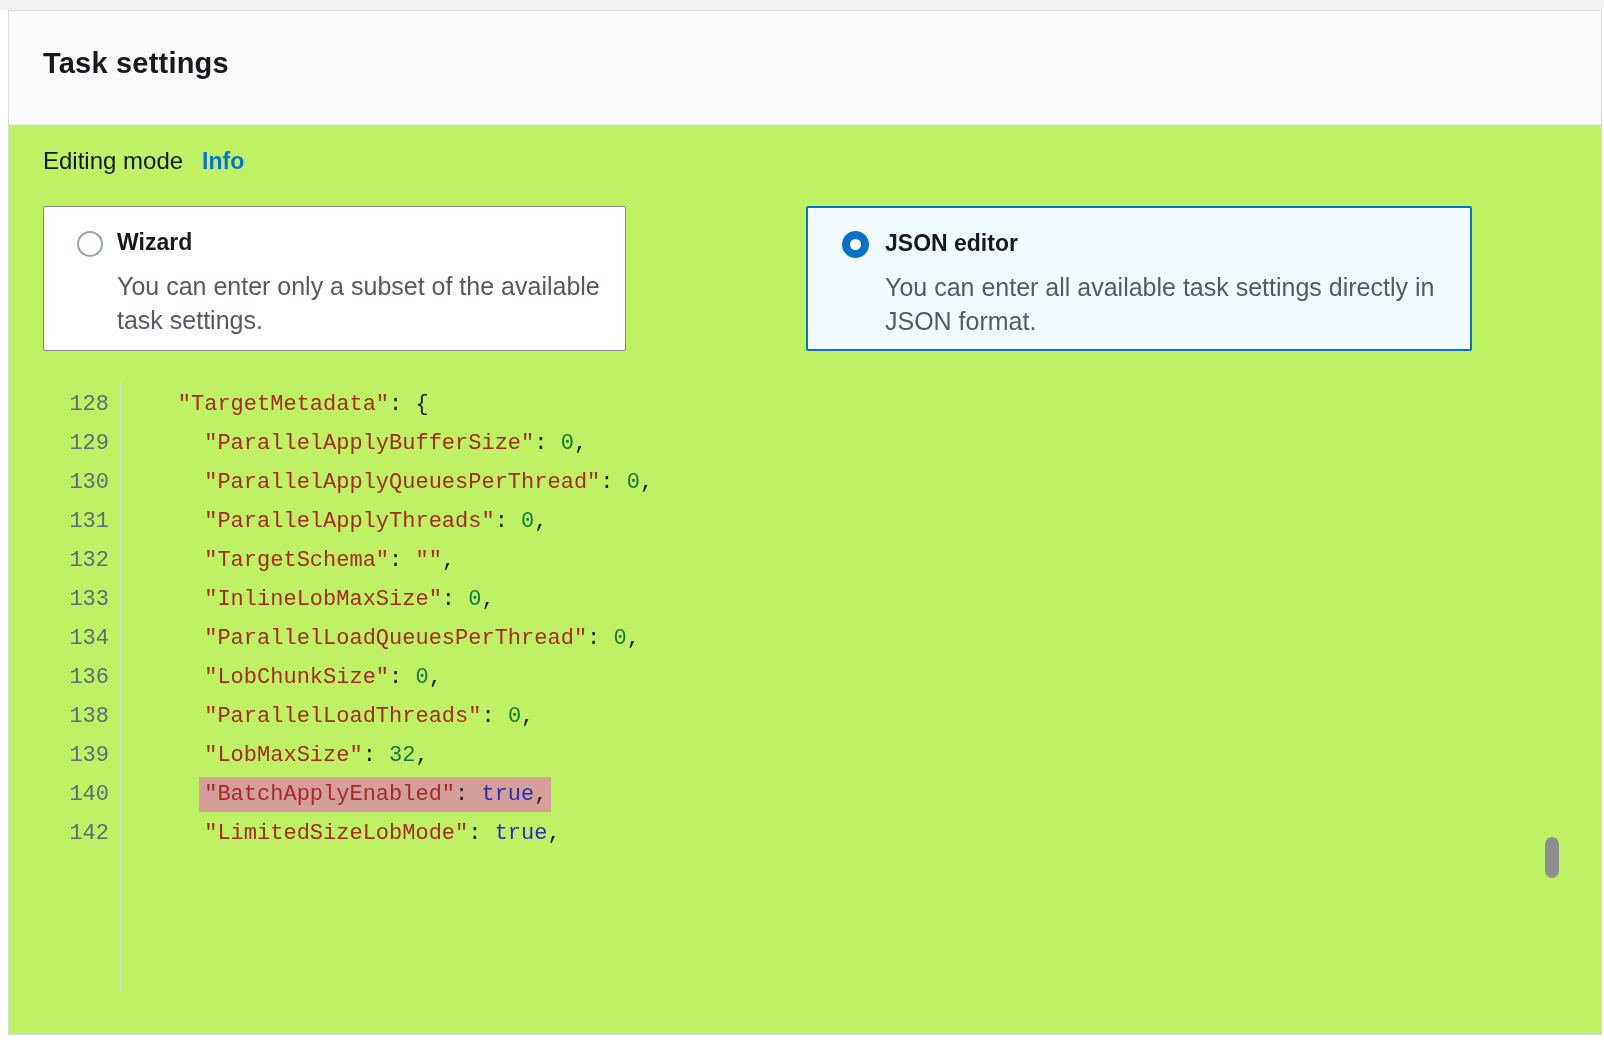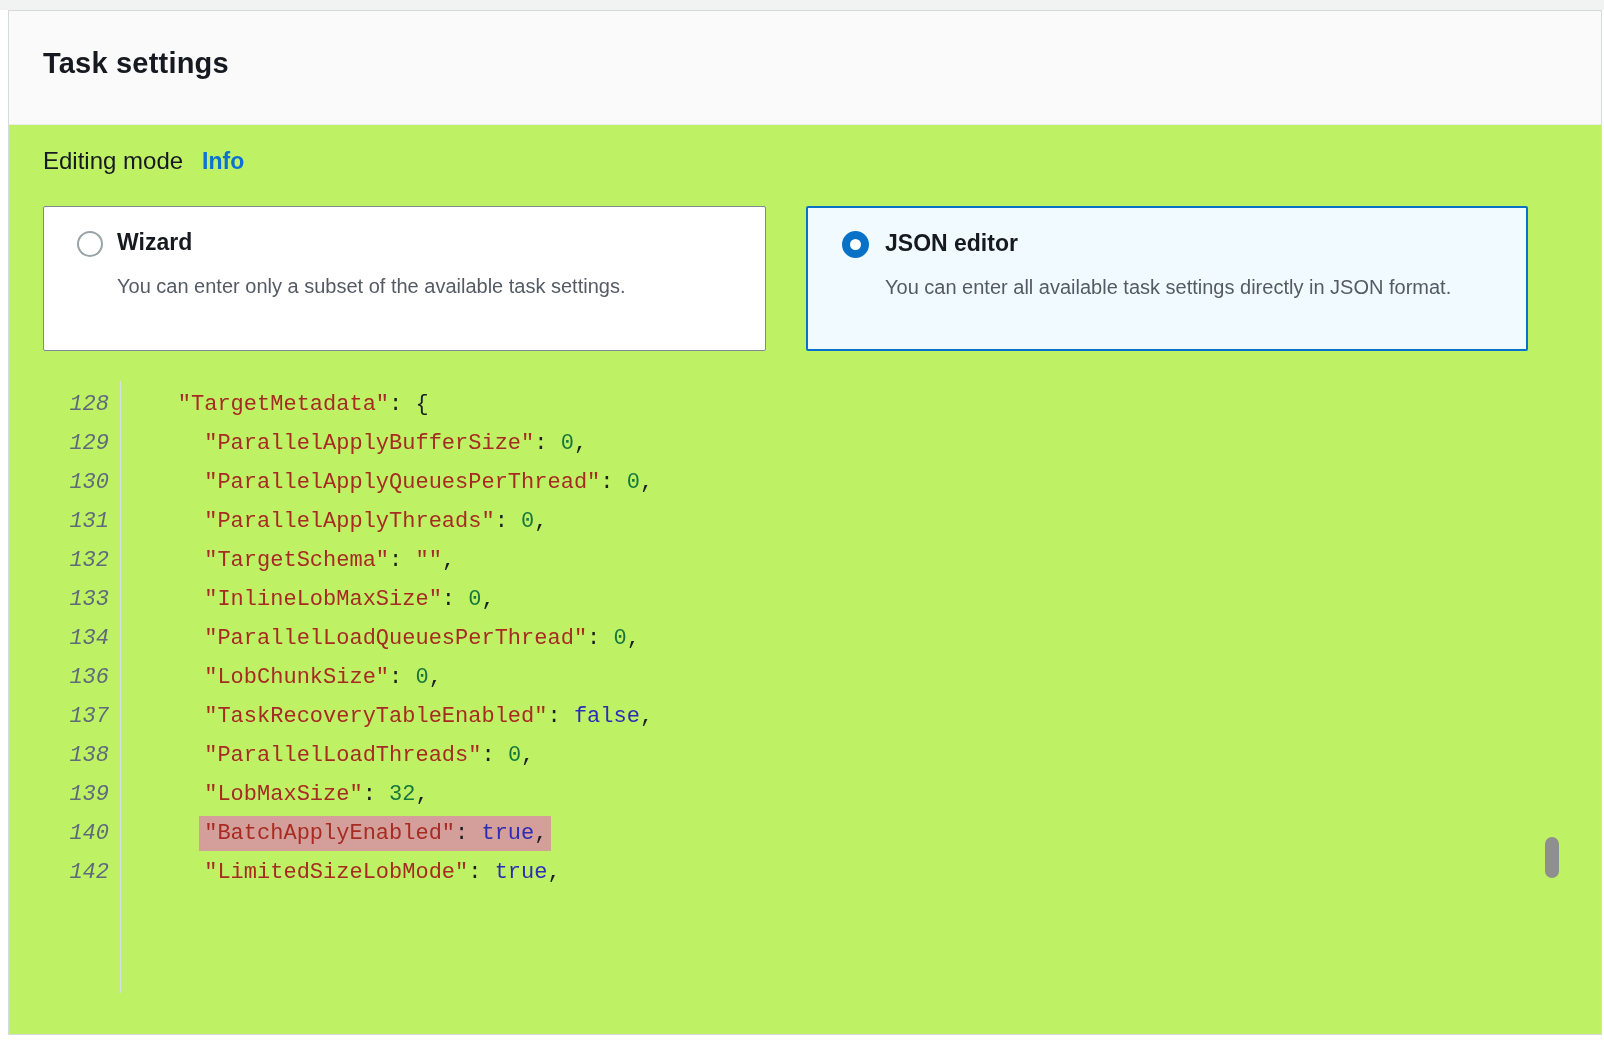--- a/index.html
+++ b/index.html
@@ -17,44 +17,44 @@
   .card-title { position: absolute; left: 34px; top: 36px; font-size: 29px;
     font-weight: 700; color: #16191f; letter-spacing: 0.2px; }
 
   .editing-row { position: absolute; left: 34px; top: 136px; display: flex;
     align-items: baseline; gap: 19px; }
   .editing-label { font-size: 24px; color: #16191f; }
   .info-link { font-size: 23px; font-weight: 700; color: var(--accent, #0972d3);
     cursor: pointer; }
 
   .tile { position: absolute; top: 195px; height: 145px; border-radius: 2px; }
-  .tile-wizard { left: 34px; width: 723px; background: #ffffff;
+  .tile-wizard { left: 34px; width: 583px; background: #ffffff;
     border: 1px solid #7e8b95; }
-  .tile-json { left: 797px; width: 722px; background: #f1faff;
+  .tile-json { left: 797px; width: 666px; background: #f1faff;
     border: 2px solid var(--accent-deep, #0a72c6); }
 
   .radio-off { position: absolute; left: 33px; top: 24px; width: 26px; height: 26px;
     border: 2px solid #98a4a6; border-radius: 50%; background: #ffffff; }
   .radio-on { position: absolute; left: 34px; top: 23px; width: 27px; height: 27px;
     border: 8px solid var(--accent-deep, #0a72c6); border-radius: 50%;
     background: #ffffff; }
 
   .tile-label { position: absolute; left: 73px; top: 22px; font-size: 23px;
     font-weight: 600; color: #16191f; }
   .tile-json .tile-label { left: 77px; }
-  .tile-desc { position: absolute; left: 73px; top: 62px; font-size: 20px;
+  .tile-desc { position: absolute; left: 73px; top: 62px; font-size: 25px;
     line-height: 34px; color: #545b64; }
   .tile-json .tile-desc { left: 77px; width: 600px; }
 
   .code { position: absolute; left: 0; top: 374px; width: 1590px; }
   .gutter-line { position: absolute; left: 111px; top: -4px; width: 1px;
     height: 612px; background: #d9dee0; }
   .code-line { display: flex; height: 39px; line-height: 39px;
     font-family: "Liberation Mono", monospace; font-size: 22px; }
-  .lnum { width: 100px; text-align: right; color: #5f6b7a; flex: 0 0 auto; font-style: italic; }
+  .lnum { width: 100px; text-align: right; color: #5f6b7a; flex: 0 0 auto; }
   .lcontent { padding-left: 16px; white-space: pre; color: #1b1f23; }
   .tok-key, .tok-string { color: #a62b23; }
   .tok-punct { color: #1b1f23; }
   .tok-number { color: #17773c; }
   .tok-boolean { color: #2d2db4; }
   .hl { background: var(--match, #d49f9a); padding: 5px 4px 5px 5px;
     margin-left: -5px; }
 
   .scroll-thumb { position: absolute; left: 1536px; top: 826px; width: 14px;
     height: 41px; background: #8f8f8f; border-radius: 7px; cursor: pointer; }
@@ -116,24 +116,20 @@
         </div>
         <div class="code-line">
           <span class="lnum">134</span>
           <span class="lcontent">      <span class="tok-key">"ParallelLoadQueuesPerThread"</span><span class="tok-punct">: </span><span class="tok-number">0</span><span class="tok-punct">,</span></span>
         </div>
         <div class="code-line">
           <span class="lnum">136</span>
           <span class="lcontent">      <span class="tok-key">"LobChunkSize"</span><span class="tok-punct">: </span><span class="tok-number">0</span><span class="tok-punct">,</span></span>
         </div>
         <div class="code-line">
-          <span class="lnum">137</span>
-          <span class="lcontent">      <span class="tok-key">"TaskRecoveryTableEnabled"</span><span class="tok-punct">: </span><span class="tok-boolean">false</span><span class="tok-punct">,</span></span>
-        </div>
-        <div class="code-line">
           <span class="lnum">138</span>
           <span class="lcontent">      <span class="tok-key">"ParallelLoadThreads"</span><span class="tok-punct">: </span><span class="tok-number">0</span><span class="tok-punct">,</span></span>
         </div>
         <div class="code-line">
           <span class="lnum">139</span>
           <span class="lcontent">      <span class="tok-key">"LobMaxSize"</span><span class="tok-punct">: </span><span class="tok-number">32</span><span class="tok-punct">,</span></span>
         </div>
         <div class="code-line">
           <span class="lnum">140</span>
           <span class="lcontent">      <span class="hl"><span class="tok-key">"BatchApplyEnabled"</span><span class="tok-punct">: </span><span class="tok-boolean">true</span><span class="tok-punct">,</span></span></span>

